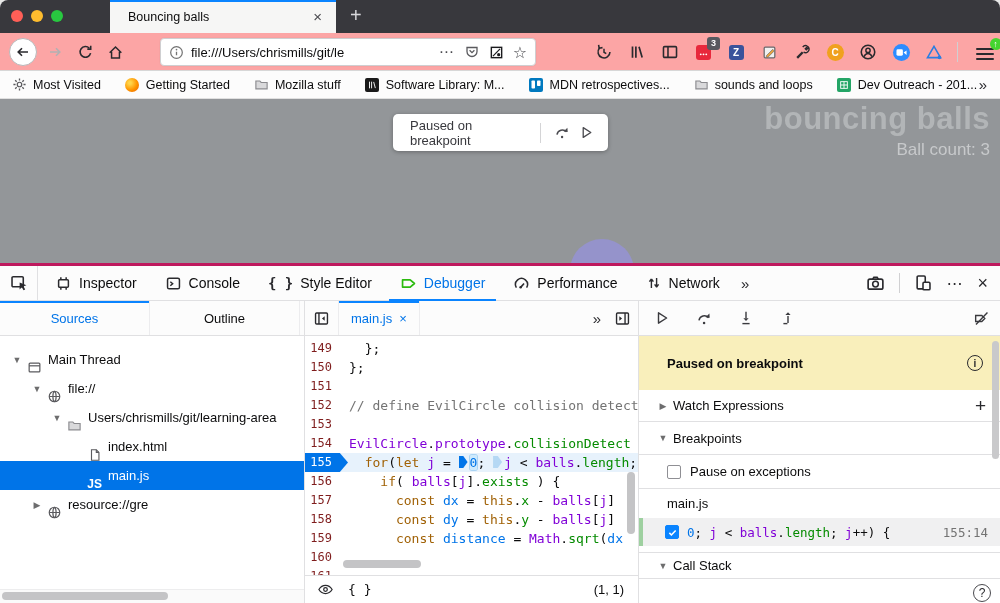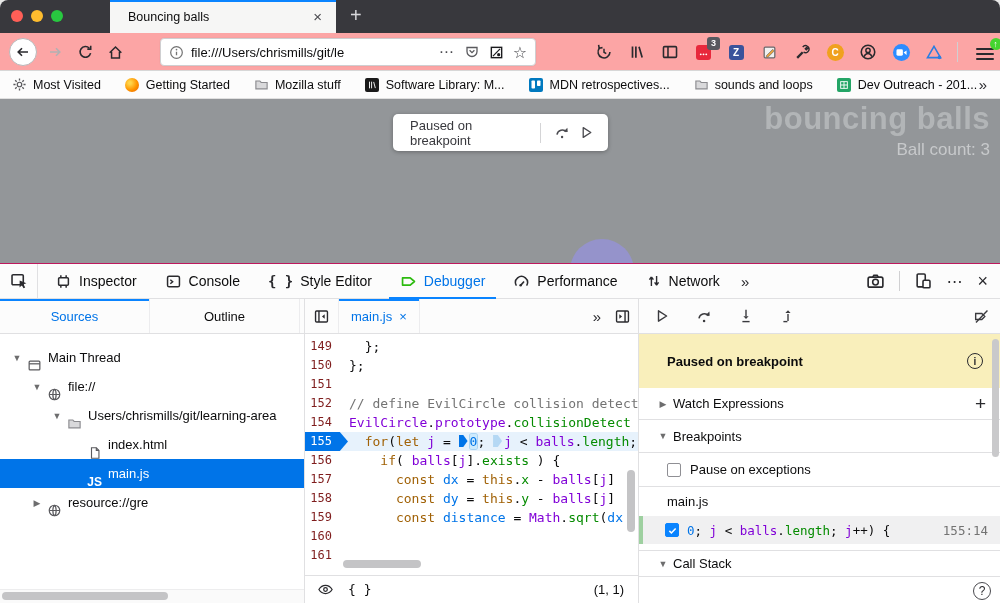--- a/index.html
+++ b/index.html
@@ -46,21 +46,21 @@
   .page { height:164px; background:#939699; position:relative; overflow:hidden; }
   .page-h1 { position:absolute; top:2px; right:10px; font-size:31px; font-weight:bold; color:#b2b5b7; letter-spacing:0.5px; }
   .page-count { position:absolute; top:41px; right:10px; font-size:17px; color:#c7c9cb; }
   .paused-box { position:absolute; left:393px; top:15px; width:215px; height:37px; background:#fff; border-radius:5px; box-shadow:0 1px 4px rgba(0,0,0,0.3); display:flex; align-items:center; padding:0 10px 0 17px; }
   .paused-box .lbl { font-size:13px; color:#38383d; flex:1; }
   .paused-box .sep { width:1px; height:20px; background:#d4d4d6; margin:0 9px; }
   .pbtn { width:24px; height:24px; display:flex; align-items:center; justify-content:center; }
   .ball { position:absolute; width:64px; height:64px; border-radius:50%; left:570px; top:140px; }
 
   
-  .devtools { height:340px; background:#fff; border-top:1px solid #be185d; display:flex; flex-direction:column; }
+  .devtools { height:340px; background:#fff; border-top:3px solid #be185d; display:flex; flex-direction:column; }
   .dt-tabs { height:35px; background:#fcfcfc; border-bottom:1px solid #e0e0e2; display:flex; align-items:stretch; }
   .dt-pick { width:38px; display:flex; align-items:center; justify-content:center; border-right:1px solid #e0e0e2; }
   .dt-tab { display:flex; align-items:center; gap:7px; padding:0 11px; font-size:14px; color:#0c0c0d; position:relative; margin-left:6px; }
   .dt-tab.active { color:#0074e8; }
   .dt-tab.active::after { content:""; position:absolute; left:0; right:0; bottom:-1px; height:2px; background:#0a84ff; }
   .dt-more { display:flex; align-items:center; font-size:15px; color:#2a2a2e; padding:0 10px; letter-spacing:-1px; }
   .dt-right-icons { margin-left:auto; display:flex; align-items:center; gap:14px; padding-right:12px; }
   .dt-x { font-size:18px; color:#2a2a2e; }
 
   .dt-body { flex:1; display:flex; min-height:0; }
@@ -561,20 +561,24 @@
             </div>
             <div class="cline">
     <span class="gut"><b>151</b></span>
     <span class="ctext"></span>
             </div>
             <div class="cline">
     <span class="gut"><b>152</b></span>
     <span class="ctext"><span class="t-cm">// define EvilCircle collision detection</span></span>
             </div>
             <div class="cline">
+    <span class="gut"><b>153</b></span>
+    <span class="ctext"></span>
+            </div>
+            <div class="cline">
     <span class="gut"><b>154</b></span>
     <span class="ctext"><span class="t-var">EvilCircle</span><span class="t-pl">.</span><span class="t-var">prototype</span><span class="t-pl">.</span><span class="t-prop">collisionDetect</span></span>
             </div>
             <div class="cline active">
     <span class="gut"><span class="gut-tag"></span><b>155</b></span>
     <span class="ctext"><span class="t-pl">  </span><span class="t-kw">for</span><span class="t-pl">(</span><span class="t-kw">let</span><span class="t-pl"> </span><span class="t-var">j</span><span class="t-pl"> = </span><span class="mk solid"></span><span class="t-def t-hl">0</span><span class="t-pl">; </span><span class="mk outline"></span><span class="t-var">j</span><span class="t-pl"> &lt; </span><span class="t-var">balls</span><span class="t-pl">.</span><span class="t-prop">length</span><span class="t-pl">; </span></span>
             </div>
             <div class="cline">
     <span class="gut"><b>156</b></span>
     <span class="ctext"><span class="t-pl">    </span><span class="t-kw">if</span><span class="t-pl">( </span><span class="t-var">balls</span><span class="t-pl">[</span><span class="t-var">j</span><span class="t-pl">].</span><span class="t-prop">exists</span><span class="t-pl"> ) {</span></span>

